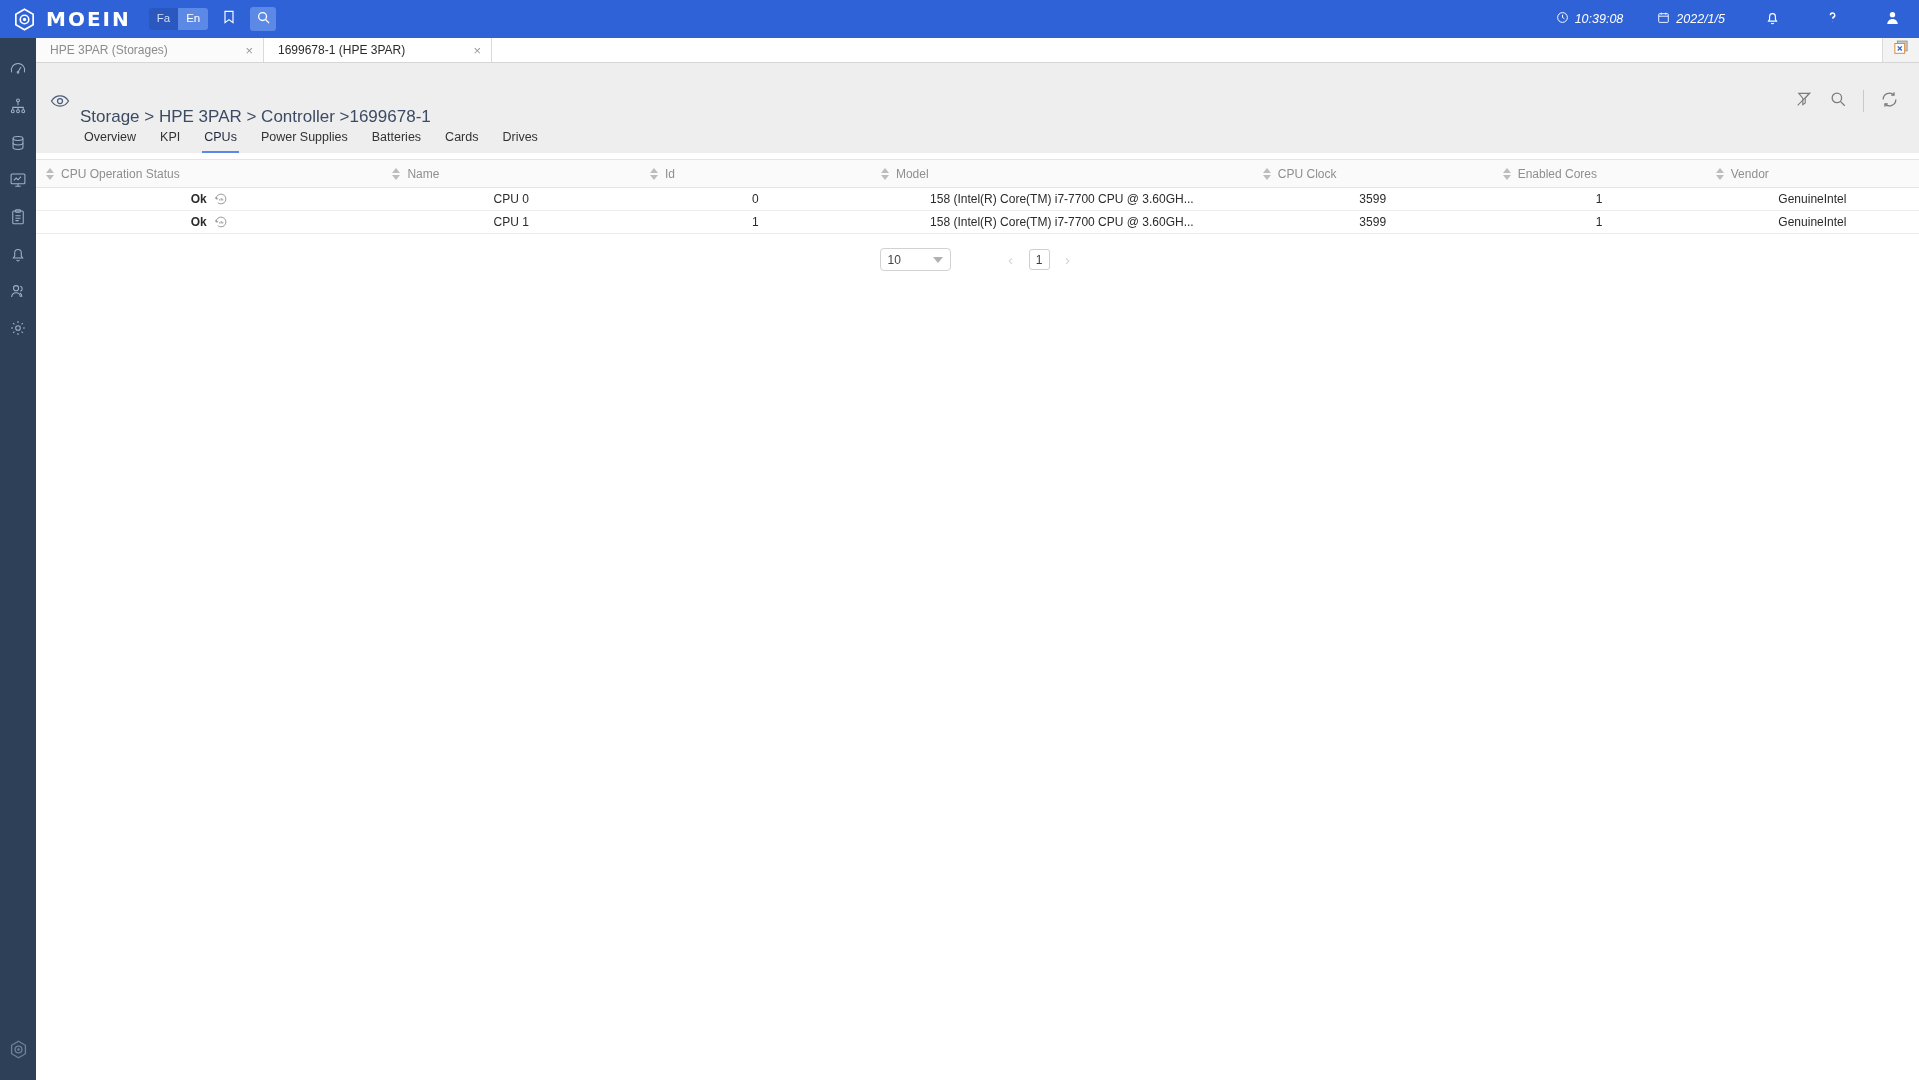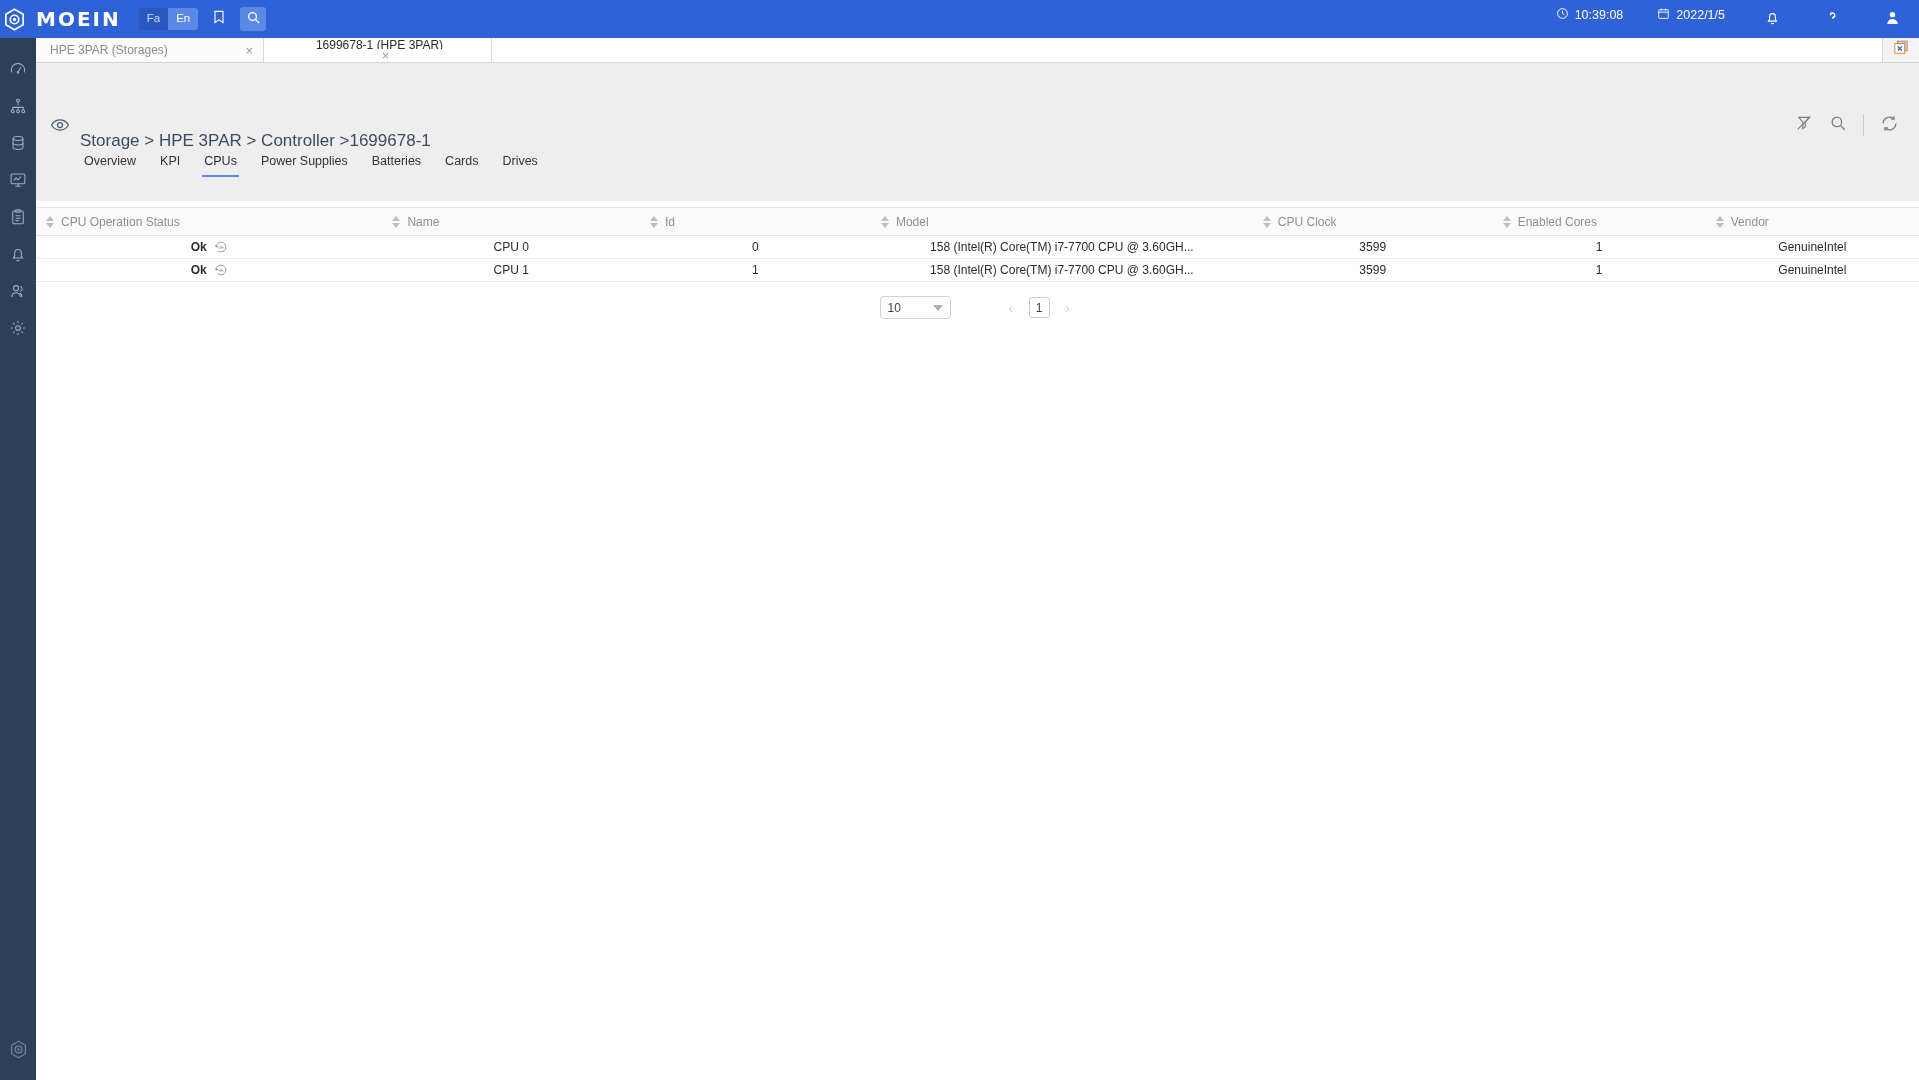--- a/index.html
+++ b/index.html
@@ -9,21 +9,21 @@
     font-family: "Liberation Sans", sans-serif;
     overflow: hidden;
   }
   body { display: flex; flex-direction: column; }
 
   
   .topbar {
     height: 38px; flex: 0 0 38px;
     background: #2e62d6;
     display: flex; align-items: center;
-    padding: 0 14px 0 2px;
+    padding: 0 14px 0 12px;
     color: #fff;
   }
   .brand { display: flex; align-items: center; gap: 9px; margin-right: 18px; }
   .brand-mark { width: 25px; height: 25px; display: block; }
   .brand-text {
     font-size: 20px; font-weight: 700; letter-spacing: 2px;
     font-family: "DejaVu Sans", sans-serif;
   }
   .topbar-actions { display: flex; align-items: center; gap: 8px; }
   .lang-group { display: flex; border-radius: 3px; overflow: hidden; }
@@ -31,21 +31,21 @@
     font-size: 11.5px; padding: 5px 8px; min-width: 25px; text-align: center;
     background: #2b58bf; color: #cfdcf7; cursor: pointer; line-height: 1;
   }
   .lang-btn.active { background: #5c88e6; color: #ffffff; }
   .icon-btn {
     width: 26px; height: 24px; display: flex; align-items: center; justify-content: center;
     border-radius: 3px; cursor: pointer;
   }
   .icon-btn.filled { background: #5c88e6; }
   .topbar-spacer { flex: 1; }
-  .topbar-right { display: flex; align-items: flex-start; gap: 34px; font-size: 12.5px; }
+  .topbar-right { display: flex; align-items: center; gap: 34px; font-size: 12.5px; font-style: italic; }
   .tb-info { display: flex; align-items: center; gap: 6px; color: #ffffff; }
   .tb-icon { width: 26px; height: 24px; display: flex; align-items: center; justify-content: center; cursor: pointer; }
 
   
   .body-wrap { flex: 1; display: flex; min-height: 0; }
 
   
   .sidebar {
     width: 36px; flex: 0 0 36px;
     background: #2e4057;
@@ -54,39 +54,39 @@
   }
   .side-item {
     width: 36px; height: 37px;
     display: flex; align-items: center; justify-content: center;
     cursor: pointer;
   }
   .side-spacer { flex: 1; }
   .side-logo { width: 36px; height: 42px; display: flex; align-items: center; justify-content: center; margin-bottom: 8px; }
 
   
-  .content { flex: 1; display: flex; flex-direction: column; min-width: 0; background: #eeeeee; gap: 24px; }
+  .content { flex: 1; display: flex; flex-direction: column; min-width: 0; background: #eeeeee; }
 
   
   .tabstrip {
     height: 25px; flex: 0 0 25px;
     background: #f3f3f3;
     border-bottom: 1px solid #d5d5d5;
     display: flex; align-items: stretch;
   }
   .vtab {
     display: flex; align-items: center;
     padding: 0 10px 0 14px;
     font-size: 12px;
     border-right: 1px solid #dadada;
     min-width: 228px; justify-content: space-between;
     cursor: pointer;
   }
   .vtab.inactive { background: #fbfbfb; color: #8c8c8c; }
-  .vtab.active { background: #ffffff; color: #2b2b2b; flex-direction: column; }
+  .vtab.active { background: #ffffff; color: #2b2b2b; }
   .vtab-label { white-space: nowrap; overflow: hidden; text-overflow: ellipsis; }
   .vtab-close { color: #9a9a9a; font-size: 13px; margin-left: 12px; cursor: pointer; line-height: 1; }
   .tabstrip-fill { flex: 1; background: #ffffff; border-right: 1px solid #dadada; }
   .tabstrip-closeall { width: 36px; display: flex; align-items: center; justify-content: center; background:#f3f3f3; cursor: pointer; }
 
   
   .pagehead {
     background: #eeeeee;
     padding: 12px 20px 0 14px;
     display: flex; flex-direction: column;

